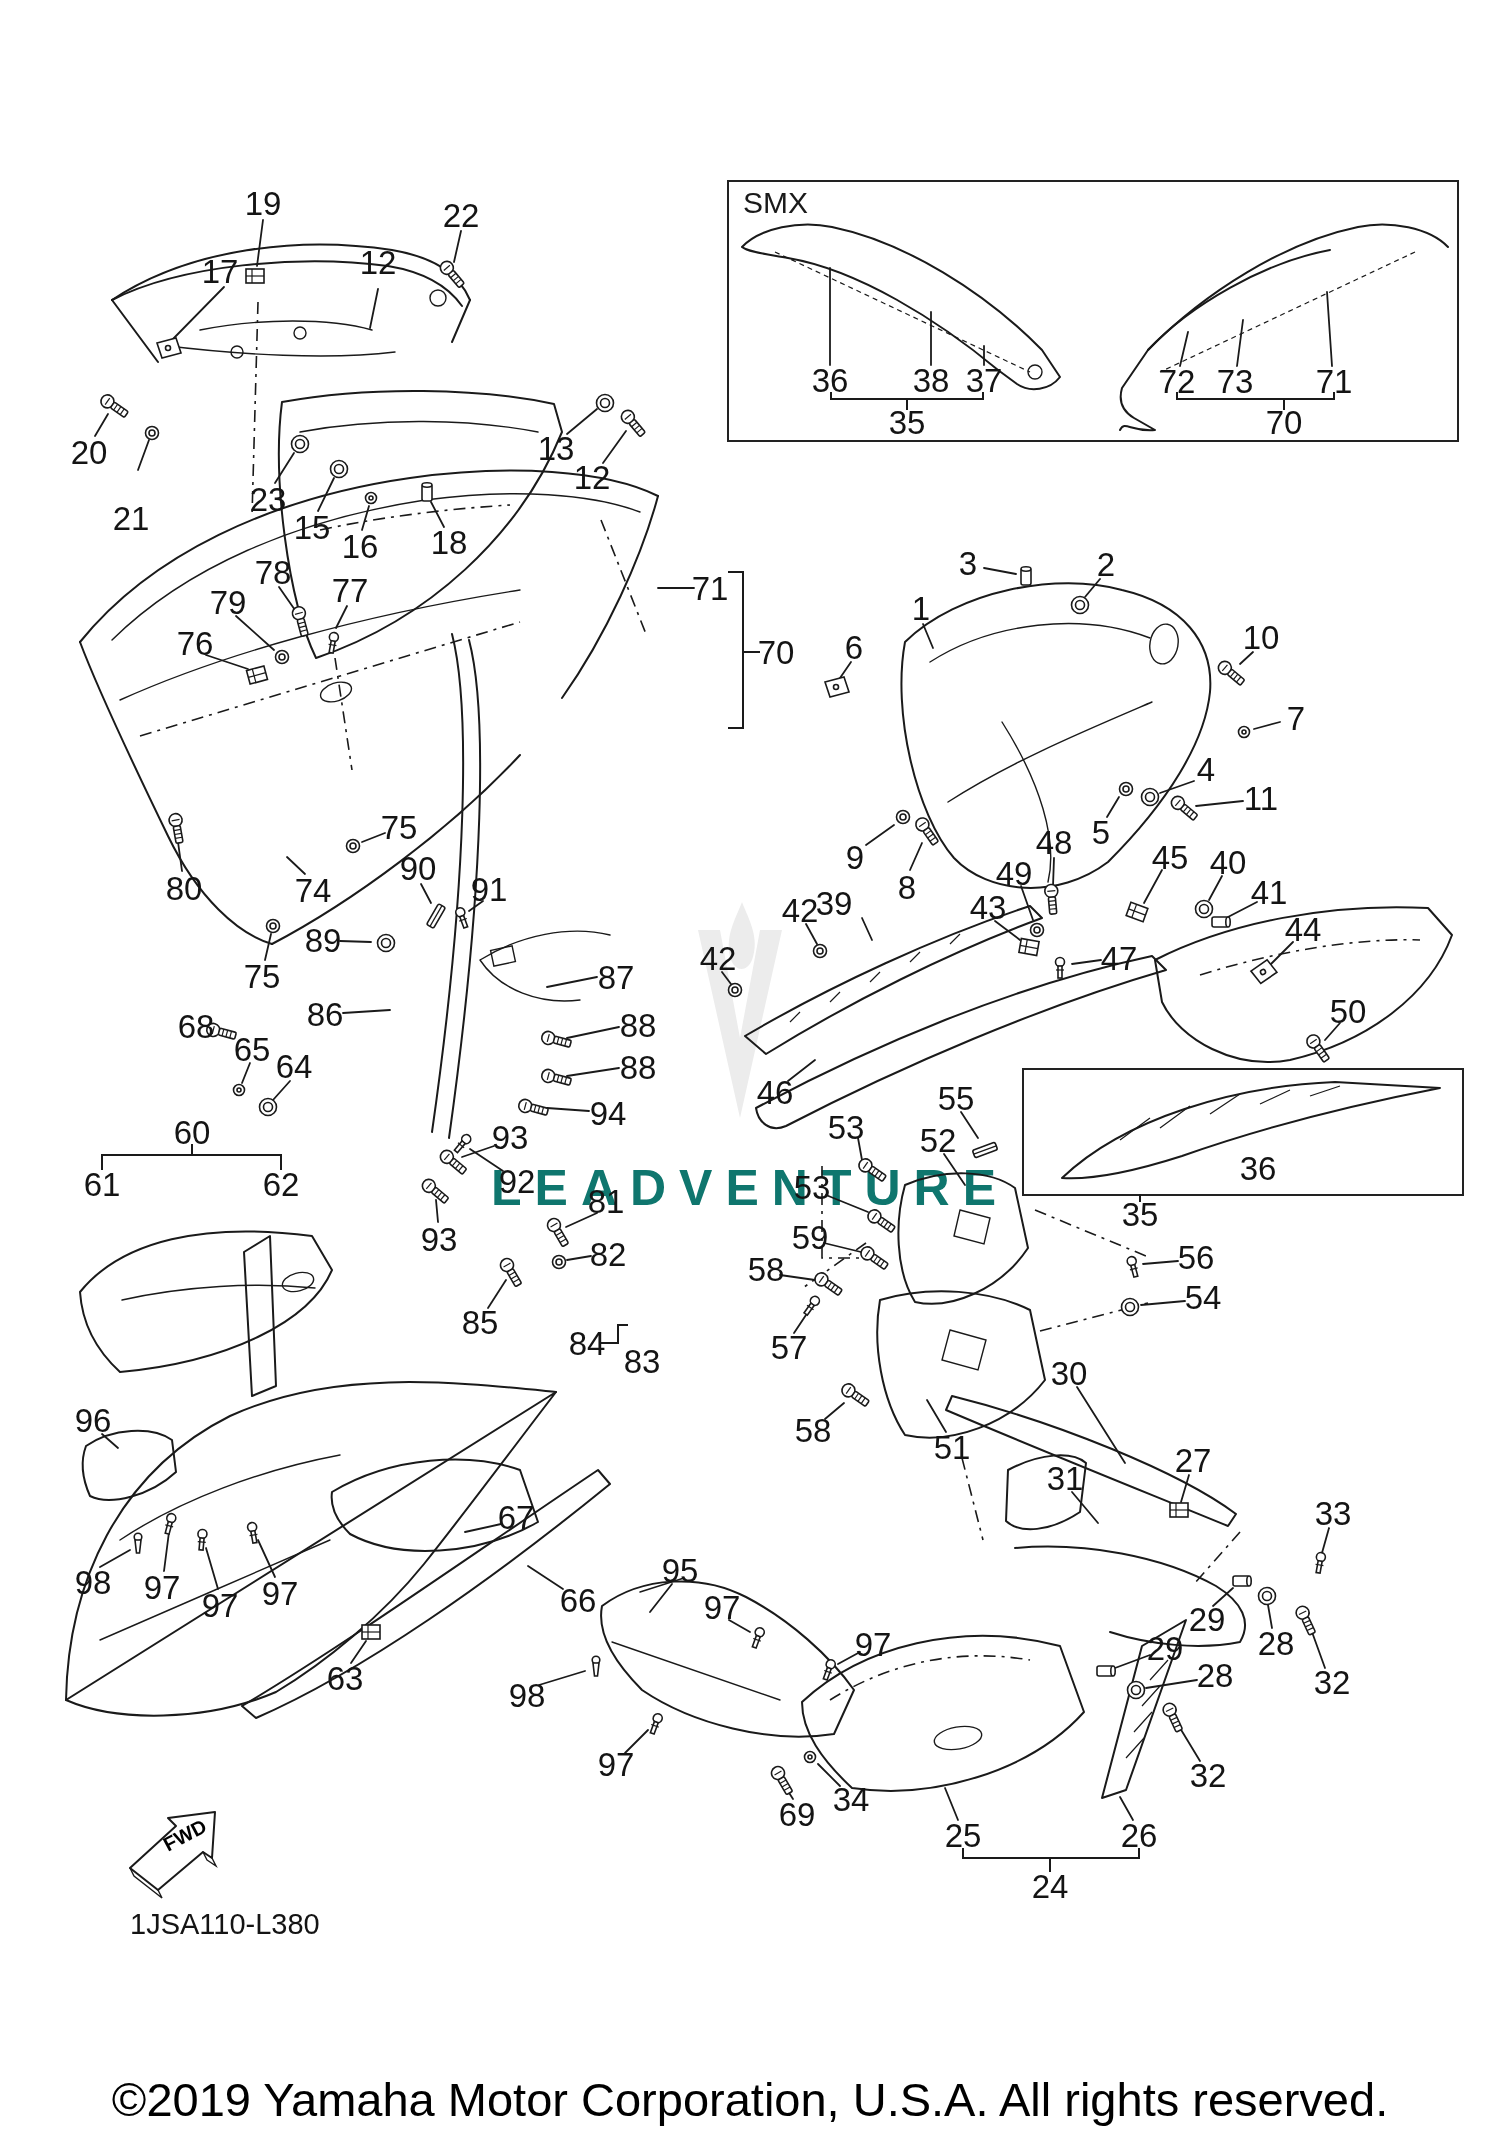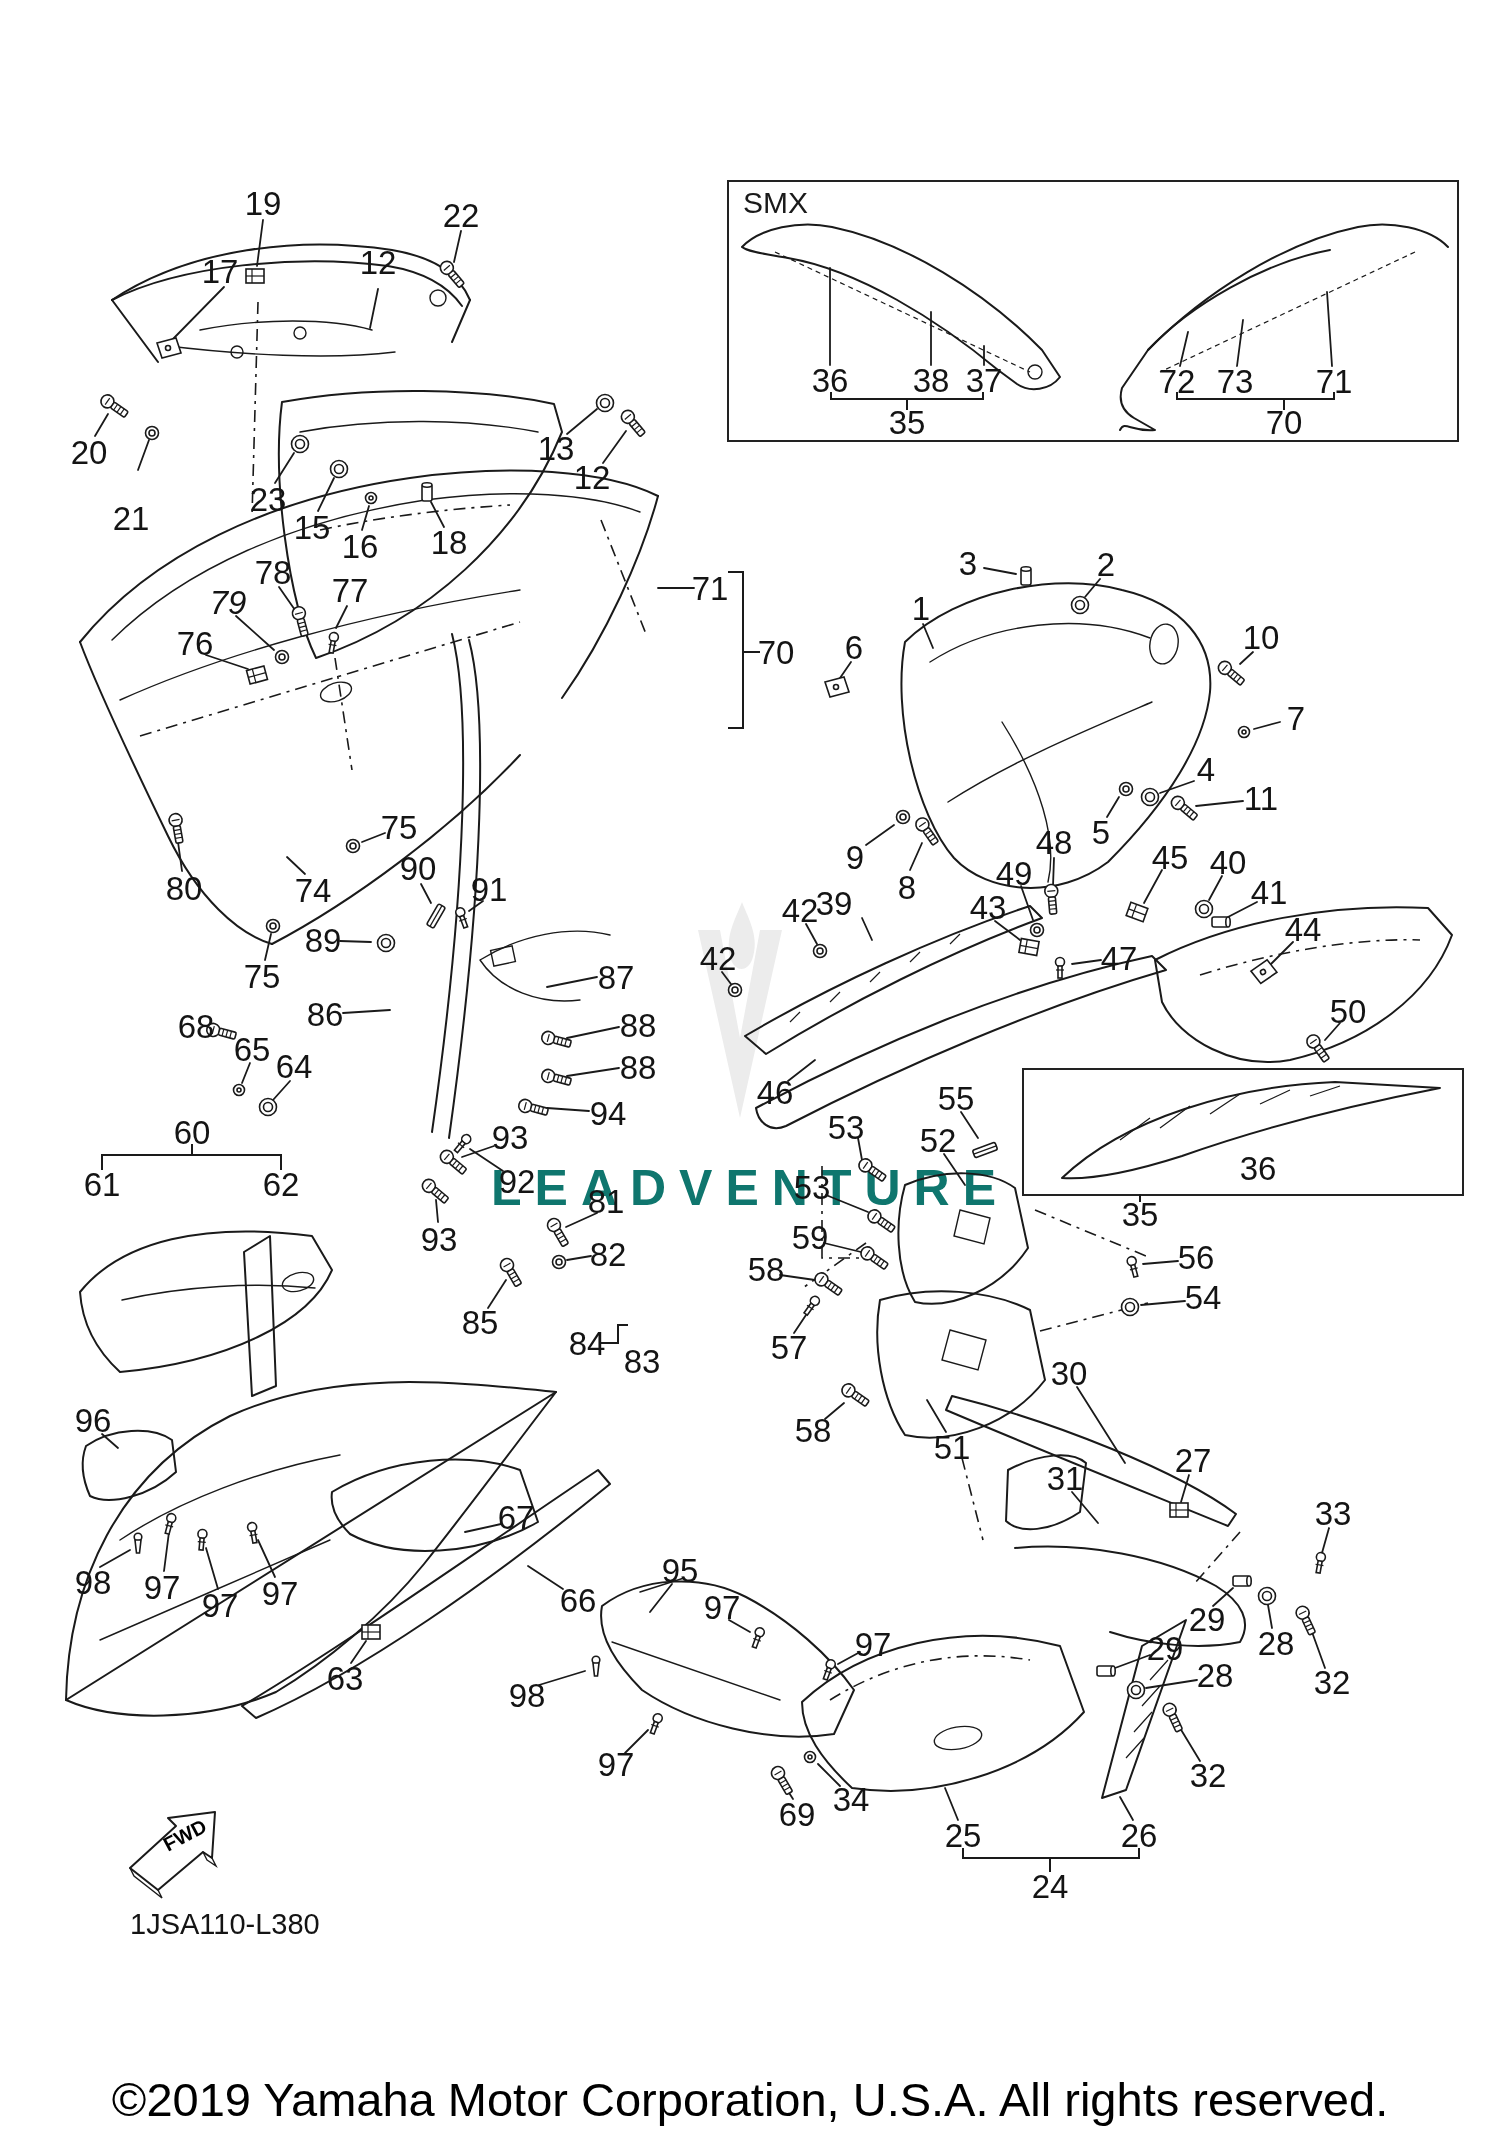--- a/index.html
+++ b/index.html
@@ -759,21 +759,21 @@
       <div class="part-label" style="left: 931px; top: 380px;">38</div>
       <div class="part-label" style="left: 984px; top: 380px;">37</div>
       <div class="part-label" style="left: 907px; top: 422px;">35</div>
       <div class="part-label" style="left: 1177px; top: 381px;">72</div>
       <div class="part-label" style="left: 1235px; top: 381px;">73</div>
       <div class="part-label" style="left: 1334px; top: 381px;">71</div>
       <div class="part-label" style="left: 1284px; top: 422px;">70</div>
       <div class="part-label" style="left: 710px; top: 588px;">71</div>
       <div class="part-label" style="left: 776px; top: 652px;">70</div>
       <div class="part-label" style="left: 273px; top: 572px;">78</div>
-      <div class="part-label" style="left: 228px; top: 602px; font-style: italic;">79</div>
+      <div class="part-label" style="left: 228px; top: 602px;">79</div>
       <div class="part-label" style="left: 350px; top: 590px;">77</div>
       <div class="part-label" style="left: 195px; top: 643px;">76</div>
       <div class="part-label" style="left: 184px; top: 888px;">80</div>
       <div class="part-label" style="left: 313px; top: 890px;">74</div>
       <div class="part-label" style="left: 399px; top: 827px;">75</div>
       <div class="part-label" style="left: 262px; top: 976px;">75</div>
       <div class="part-label" style="left: 323px; top: 940px;">89</div>
       <div class="part-label" style="left: 418px; top: 868px;">90</div>
       <div class="part-label" style="left: 489px; top: 889px;">91</div>
       <div class="part-label" style="left: 616px; top: 977px;">87</div>

